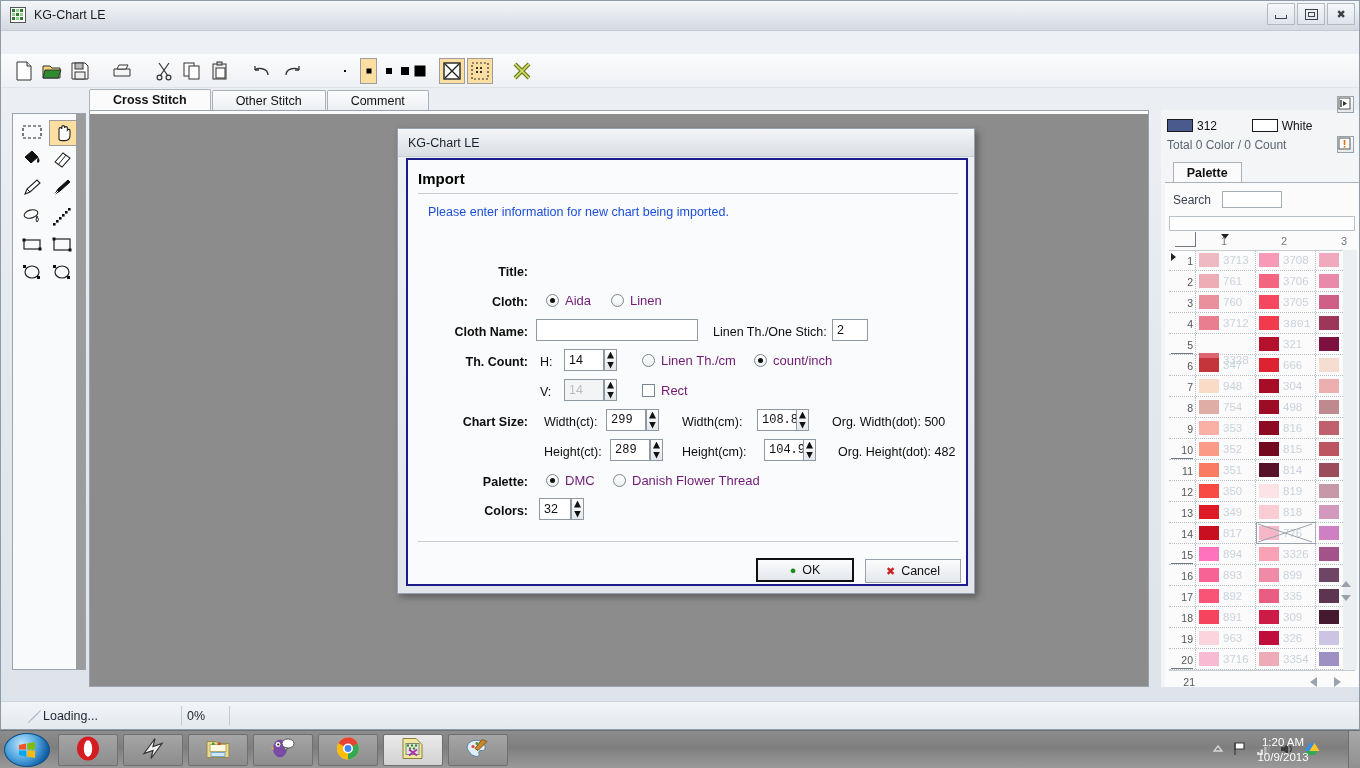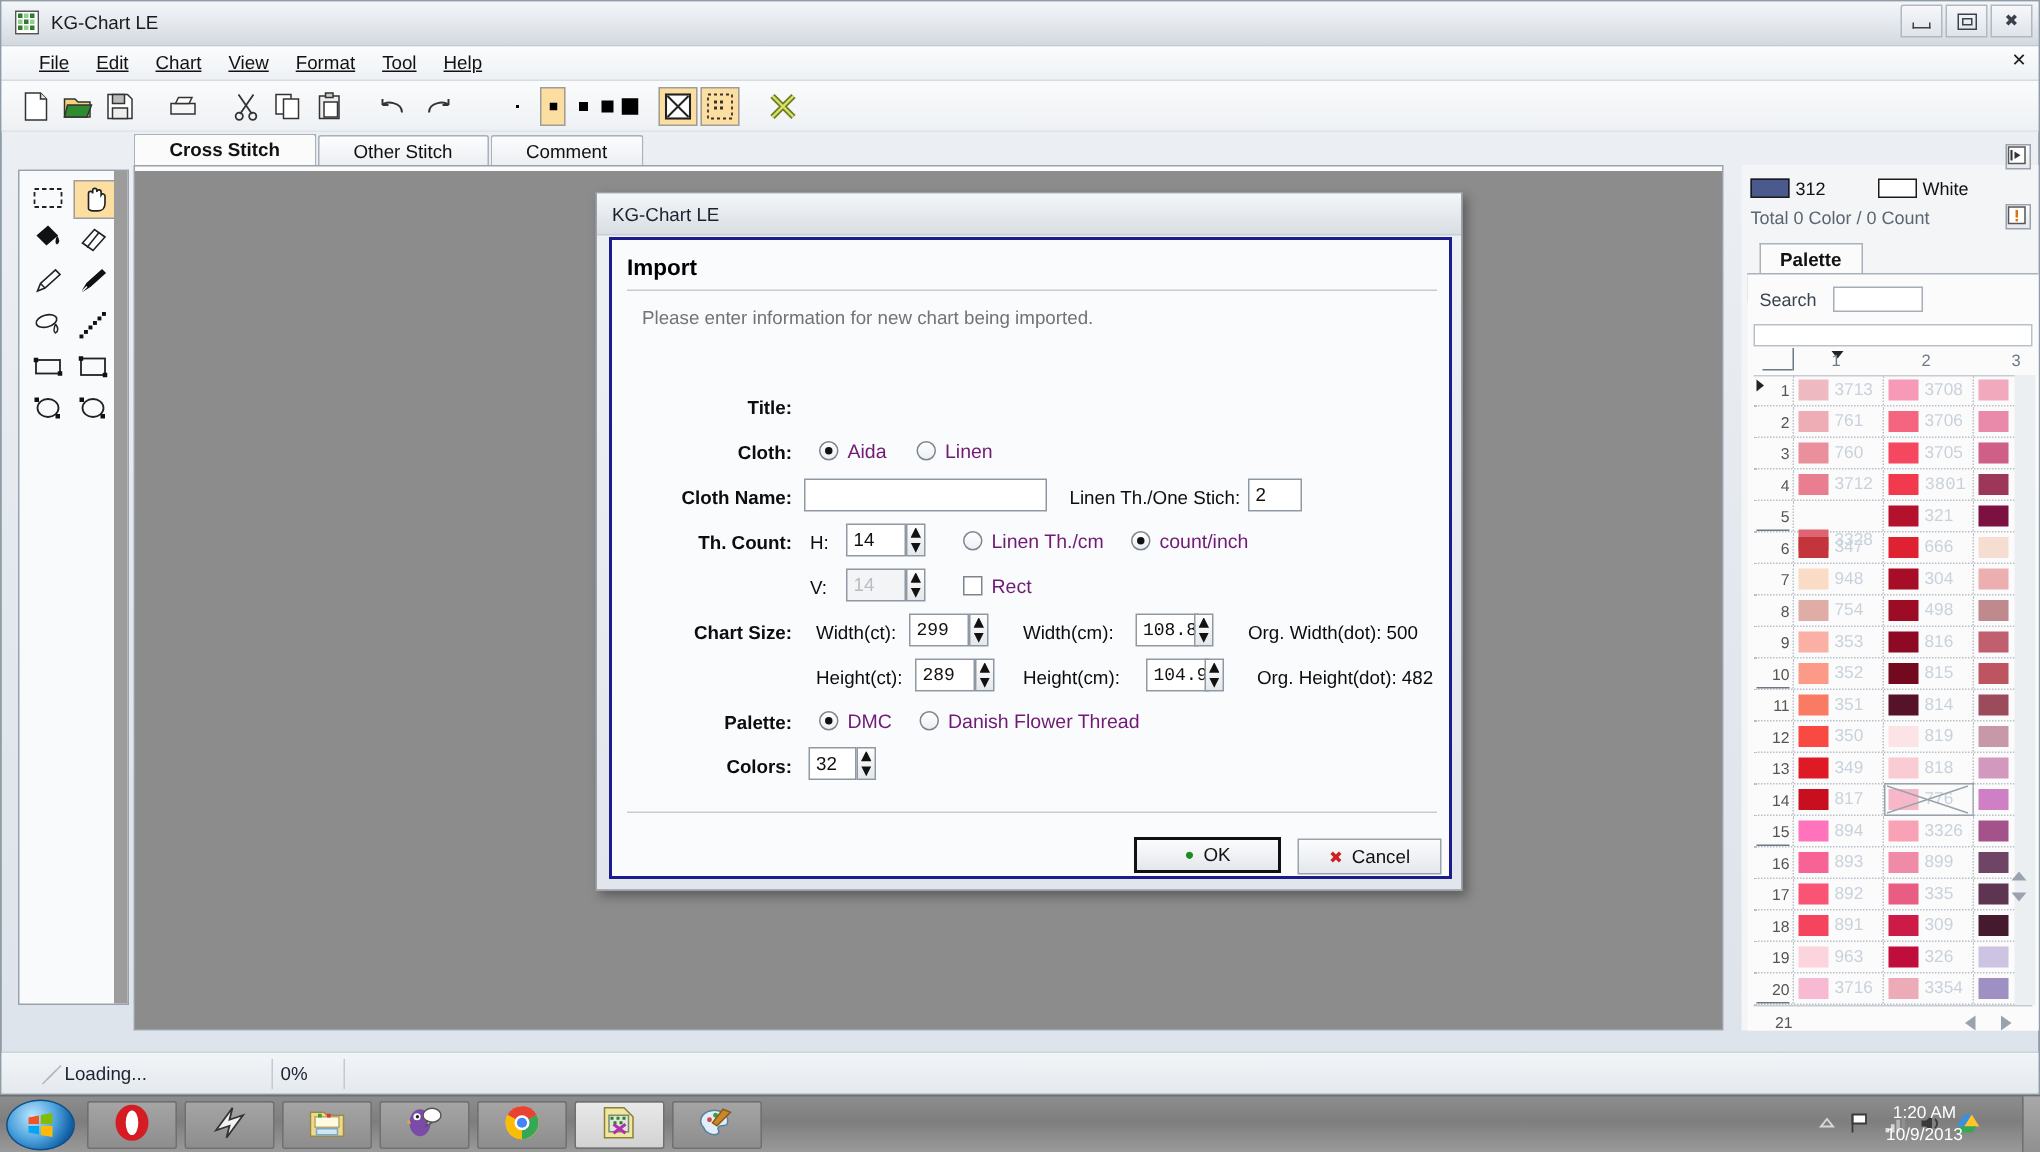--- a/index.html
+++ b/index.html
@@ -132,21 +132,21 @@
        border:1px solid #9aa3ad;box-sizing:border-box;
        box-shadow:3px 3px 7px rgba(0,0,0,.35);}
   .dlg-title{position:absolute;left:0;top:0;width:100%;height:28px;
              background:linear-gradient(180deg,#f4f6f8,#d9dee4);
              border-bottom:1px solid #c8ced6;box-sizing:border-box;
              font-size:12.5px;color:#182230;padding:7px 0 0 10px;}
   .dlg-body{position:absolute;left:8px;top:29px;width:562px;height:428px;
             background:#fafbfc;border:2px solid #1c1c8c;box-sizing:border-box;}
   .dlg-h{position:absolute;left:10px;top:10px;font-size:15px;font-weight:bold;color:#000;}
   .dlg-hr{position:absolute;left:10px;top:33px;width:540px;height:1px;background:#c7ccd2;}
-  .dlg-sub{position:absolute;left:20px;top:45px;font-size:12.5px;color:#737373;}
+  .dlg-sub{position:absolute;left:20px;top:45px;font-size:12.5px;color:#1d4ed8;}
   .frm-lab{position:absolute;font-size:12.5px;font-weight:bold;color:#0d0d0d;text-align:right;}
   .inp{position:absolute;background:#fff;border:1px solid #8f99a4;box-sizing:border-box;
        font-family:"Liberation Mono", monospace;font-size:12px;color:#111;
        padding:2px 4px;line-height:16px;}
   .inp.title{border:1px solid #8fbf8f;}
   .inp.sans{font-family:"Liberation Sans", sans-serif;font-size:12.5px;}
   .inp.dis{background:#f3f4f6;color:#b8bdc4;}
   .spin{position:absolute;width:13px;background:linear-gradient(180deg,#fdfdfd,#e4e8ec);
         border:1px solid #8f99a4;box-sizing:border-box;}
   .spin .u,.spin .d{position:absolute;left:0;width:100%;height:50%;display:flex;align-items:center;justify-content:center;}
@@ -216,32 +216,20 @@
           <span>
             <i class="gl-max"></i>
           </span>
         </span>
       <span class="wbtn">
           <span>✖</span>
         </span>
     </span>
   </div>
 
-  <div class="menubar">
-    <div class="items">
-      <div class="mi"><u>File</u></div>
-      <div class="mi"><u>Edit</u></div>
-      <div class="mi"><u>Chart</u></div>
-      <div class="mi"><u>View</u></div>
-      <div class="mi"><u>Format</u></div>
-      <div class="mi"><u>Tool</u></div>
-      <div class="mi"><u>Help</u></div>
-    </div>
-    <div class="menu-close">✕</div>
-  </div>
 
   <div class="toolbar">
     <span class="tb" style="left:10px">
       <svg width="20" height="20" viewBox="0 0 20 20">
           <path d="M3 1 h10 l4 4 v14 H3 Z" fill="#fff" stroke="#333" stroke-width="1"></path>
           <path d="M13 1 v4 h4" fill="#e8e8e8" stroke="#333" stroke-width="1"></path>
         </svg>
     </span>
     <span class="tb" style="left:38px">
       <svg width="20" height="20" viewBox="0 0 20 20">

